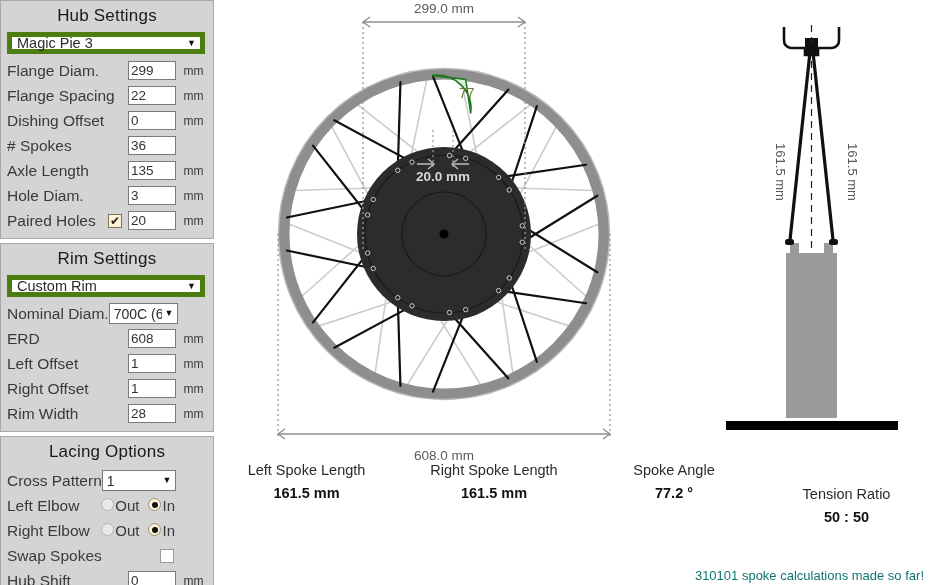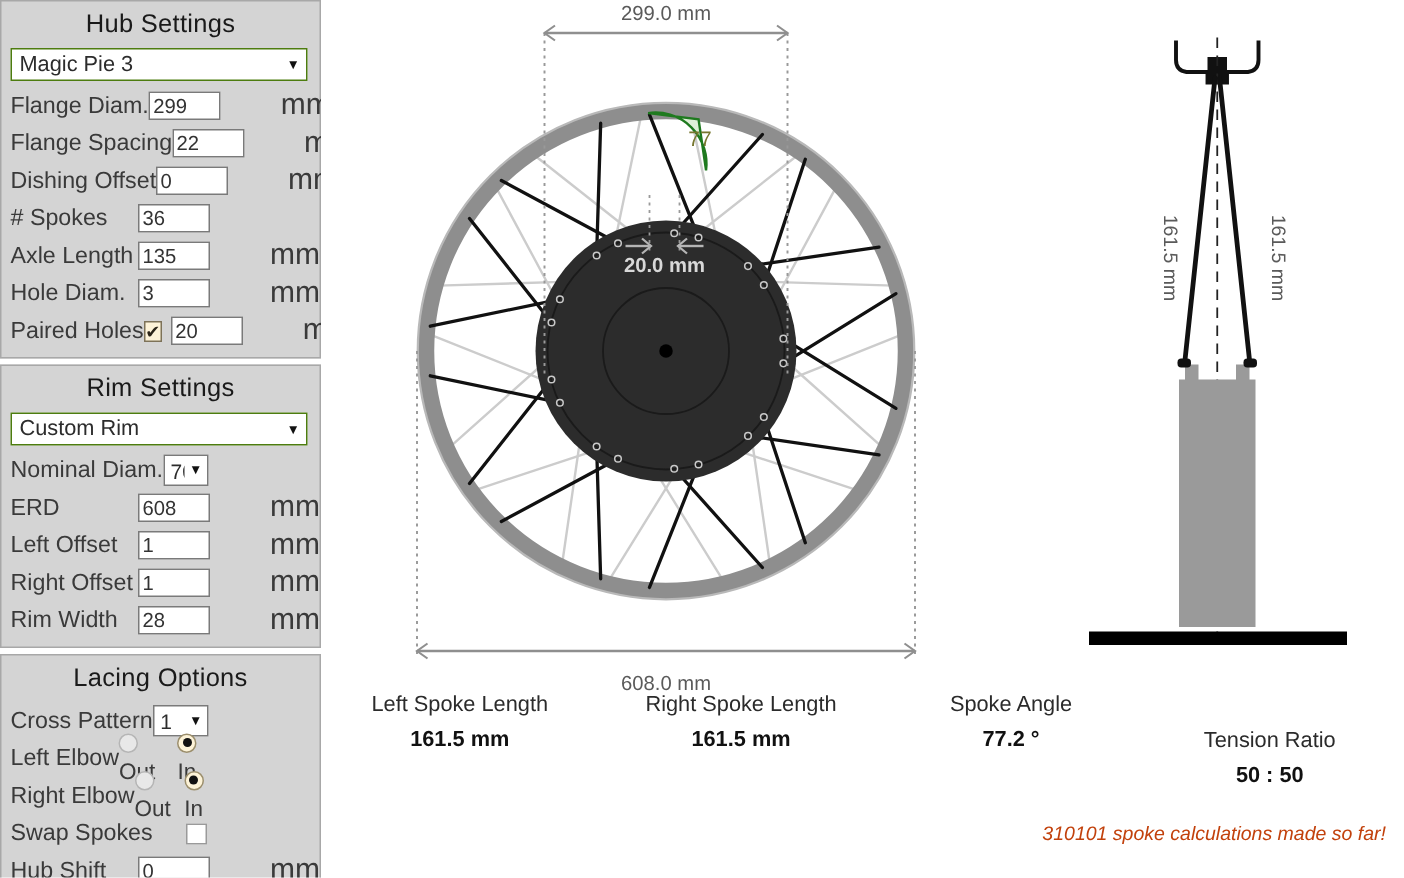--- a/index.html
+++ b/index.html
@@ -58,33 +58,32 @@
     border: 1px solid #7a7a7a;
     background: #ffffff;
     font-family: "Liberation Sans", sans-serif;
     font-size: 13.5px;
     color: #333;
     padding: 0 2px;
     box-sizing: border-box;
     margin-right: 4px;
   }
   .unit {
-    font-size: 20px;
+    font-size: 12px;
     color: #3a3a3a;
     width: 27px;
-    text-align: right;
-    margin-left: 36px;
+    text-align: center;
   }
   .unit.empty { color: transparent; }
 
   .sel-wide {
     width: 198px;
     margin: 0 6px 4px 6px;
     height: 22px;
-    border: 1px solid #4d7c0f;
+    border: 5px solid #4d7c0f;
     background: #ffffff;
     display: flex;
     align-items: center;
     justify-content: space-between;
     box-sizing: border-box;
     padding: 0 4px 0 5px;
     font-size: 14.5px;
     color: #2c2c2c;
   }
   .sel-sm {
@@ -185,24 +184,23 @@
     margin-bottom: 7px;
   }
   .res-value {
     font-size: 14.5px;
     font-weight: bold;
     color: #111;
   }
   #counter {
     position: absolute;
     right: 12px;
-    top: 548px;
+    top: 568px;
     font-size: 13px;
-    font-style: italic;
-    color: #c2410c;
+    color: #0f766e;
   }
   svg text { font-family: "Liberation Sans", sans-serif; }
 </style>
 </head>
 <body>
 
 <div id="sidebar">
 
   <div class="panel">
     <div class="panel-title">Hub Settings</div>

